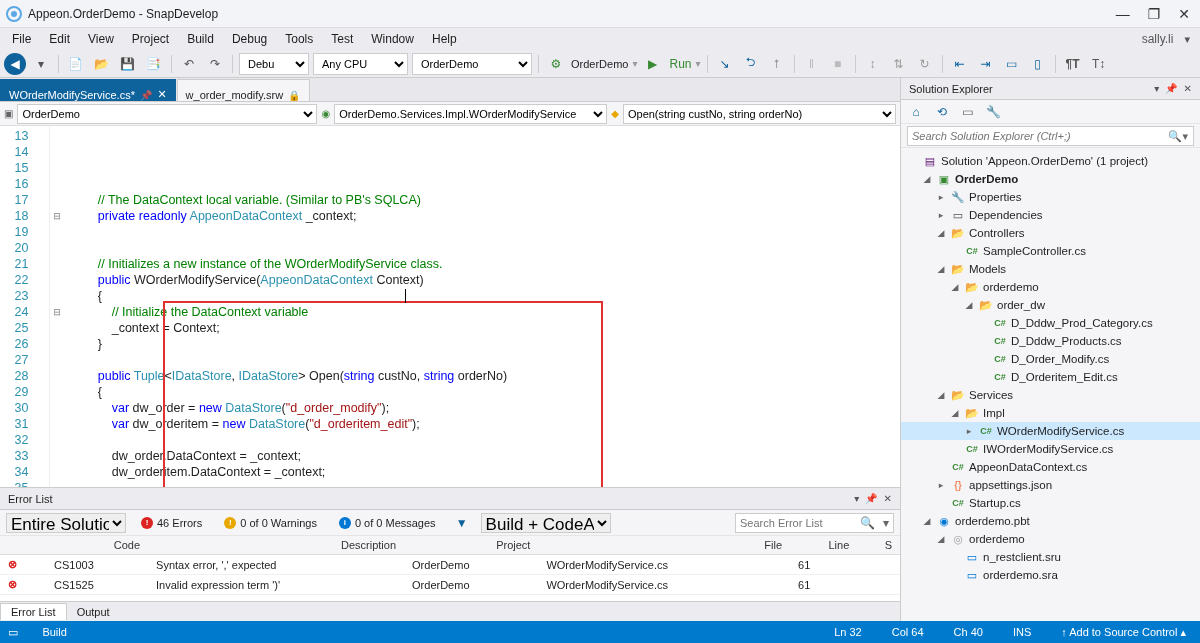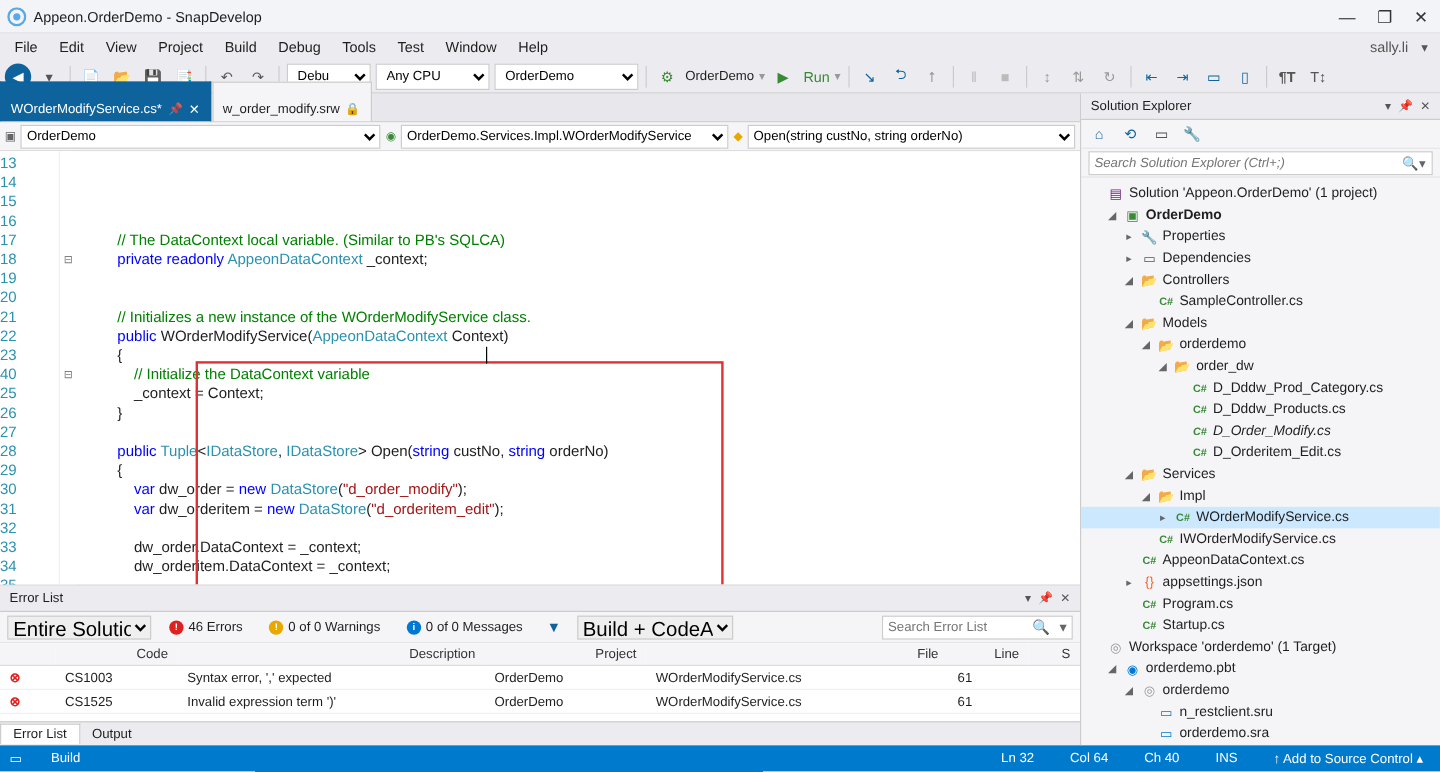--- a/index.html
+++ b/index.html
@@ -15,30 +15,30 @@
 .menubar .user-right{margin-left:auto;font-size:11px;color:#555;padding-right:6px}
 .toolbar{height:28px;background:#ececf0;display:flex;align-items:center;padding:0 4px;gap:4px;border-bottom:1px solid #ccc}
 .tbtn{width:22px;height:22px;display:flex;align-items:center;justify-content:center;cursor:pointer;color:#555}
 .tsep{width:1px;height:18px;background:#ccc;margin:0 2px}
 select.tsel{height:22px;font-size:11px;border:1px solid #ccc;background:#fff;padding:0 18px 0 4px}
 .toolbar .run-label{color:#388a34;font-size:12px;margin-left:2px}
 .play{color:#388a34}
 .main{display:flex;height:calc(100% - 28px - 22px - 28px - 22px)}
 .editor-area{flex:1;display:flex;flex-direction:column;min-width:0}
 .tabstrip{height:24px;background:#e8e8ec;display:flex;align-items:flex-end;border-bottom:1px solid #ccc}
-.doctab{height:22px;display:flex;align-items:flex-start;padding:16px 8px;font-size:11px;background:#f5f5f8;border:1px solid #ccc;border-bottom:none;margin-right:1px;gap:5px}
+.doctab{height:22px;display:flex;align-items:flex-end;padding:0 8px;font-size:11px;background:#f5f5f8;border:1px solid #ccc;border-bottom:none;margin-right:1px;gap:5px}
 .doctab.active{background:#0e639c;color:#fff;border-color:#0e639c}
 .doctab .pin{font-size:10px;opacity:.7}
 .doctab .close{font-size:11px;cursor:pointer}
 .lock{font-size:10px}
 .nav-bar{height:24px;background:#f5f5f8;display:flex;align-items:center;border-bottom:1px solid #ddd;padding:0 4px;gap:4px}
 .nav-bar select{flex:1;height:20px;font-size:11px;border:1px solid #ccc;background:#fff}
 .nav-bar .ns{flex:0 0 300px}
 .code-host{flex:1;display:flex;background:#fff;font-family:Consolas,Monaco,monospace;font-size:12.5px;overflow:hidden;position:relative}
-.gutter{width:50px;background:#fff;color:#2b91af;text-align:left;padding:2px 6px 2px 0;line-height:16px;border-right:1px solid #eee;user-select:none}
+.gutter{width:50px;background:#fff;color:#2b91af;text-align:center;padding:2px 6px 2px 0;line-height:16px;border-right:1px solid #eee;user-select:none}
 .gutter div{height:16px}
 .fold{width:14px;background:#fff;padding-top:2px}
 .fold div{height:16px;color:#808080;font-size:9px;text-align:center;line-height:16px}
 .code{flex:1;padding:2px 0 2px 6px;line-height:16px;white-space:pre;position:relative;overflow:hidden}
 .code .ln{height:16px}
 .redbox{position:absolute;border:2px solid #e03030;pointer-events:none}
 .kw{color:#0000ff}.type{color:#2b91af}.str{color:#a31515}.cm{color:#008000}
 .bottom-panels{height:114px;border-top:1px solid #ccc;display:flex;flex-direction:column;background:#f5f5f8}
 .panel-title{height:22px;background:#ececf0;display:flex;align-items:center;padding:0 8px;font-size:11px;border-bottom:1px solid #ccc}
 .panel-title .spacer{flex:1}
@@ -206,21 +206,21 @@
           <div>14</div>
           <div>15</div>
           <div>16</div>
           <div>17</div>
           <div>18</div>
           <div>19</div>
           <div>20</div>
           <div>21</div>
           <div>22</div>
           <div>23</div>
-          <div>40</div>
+          <div>24</div>
           <div>25</div>
           <div>26</div>
           <div>27</div>
           <div>28</div>
           <div>29</div>
           <div>30</div>
           <div>31</div>
           <div>32</div>
           <div>33</div>
           <div>34</div>
@@ -396,21 +396,21 @@
         <div class="nd" style="padding-left: 76px;">
           <span class="tw"></span>
           <span class="ic cs"></span>
           <span>D_Dddw_Prod_Category.cs</span>
         </div>
         <div class="nd" style="padding-left: 76px;">
           <span class="tw"></span>
           <span class="ic cs"></span>
           <span>D_Dddw_Products.cs</span>
         </div>
-        <div class="nd" style="padding-left: 76px; font-style: italic;">
+        <div class="nd" style="padding-left: 76px;">
           <span class="tw"></span>
           <span class="ic cs"></span>
           <span>D_Order_Modify.cs</span>
         </div>
         <div class="nd" style="padding-left: 76px;">
           <span class="tw"></span>
           <span class="ic cs"></span>
           <span>D_Orderitem_Edit.cs</span>
         </div>
         <div class="nd" style="padding-left: 34px;">
@@ -439,31 +439,21 @@
           <span>AppeonDataContext.cs</span>
         </div>
         <div class="nd" style="padding-left: 34px;">
           <span class="tw">▸</span>
           <span class="ic json"></span>
           <span>appsettings.json</span>
         </div>
         <div class="nd" style="padding-left: 34px;">
           <span class="tw"></span>
           <span class="ic cs"></span>
-          <span>Program.cs</span>
-        </div>
-        <div class="nd" style="padding-left: 34px;">
-          <span class="tw"></span>
-          <span class="ic cs"></span>
           <span>Startup.cs</span>
-        </div>
-        <div class="nd" style="padding-left: 6px;">
-          <span class="tw"></span>
-          <span class="ic target"></span>
-          <span>Workspace 'orderdemo' (1 Target)</span>
         </div>
         <div class="nd" style="padding-left: 20px;">
           <span class="tw">◢</span>
           <span class="ic pbt"></span>
           <span>orderdemo.pbt</span>
         </div>
         <div class="nd" style="padding-left: 34px;">
           <span class="tw">◢</span>
           <span class="ic target"></span>
           <span>orderdemo</span>

